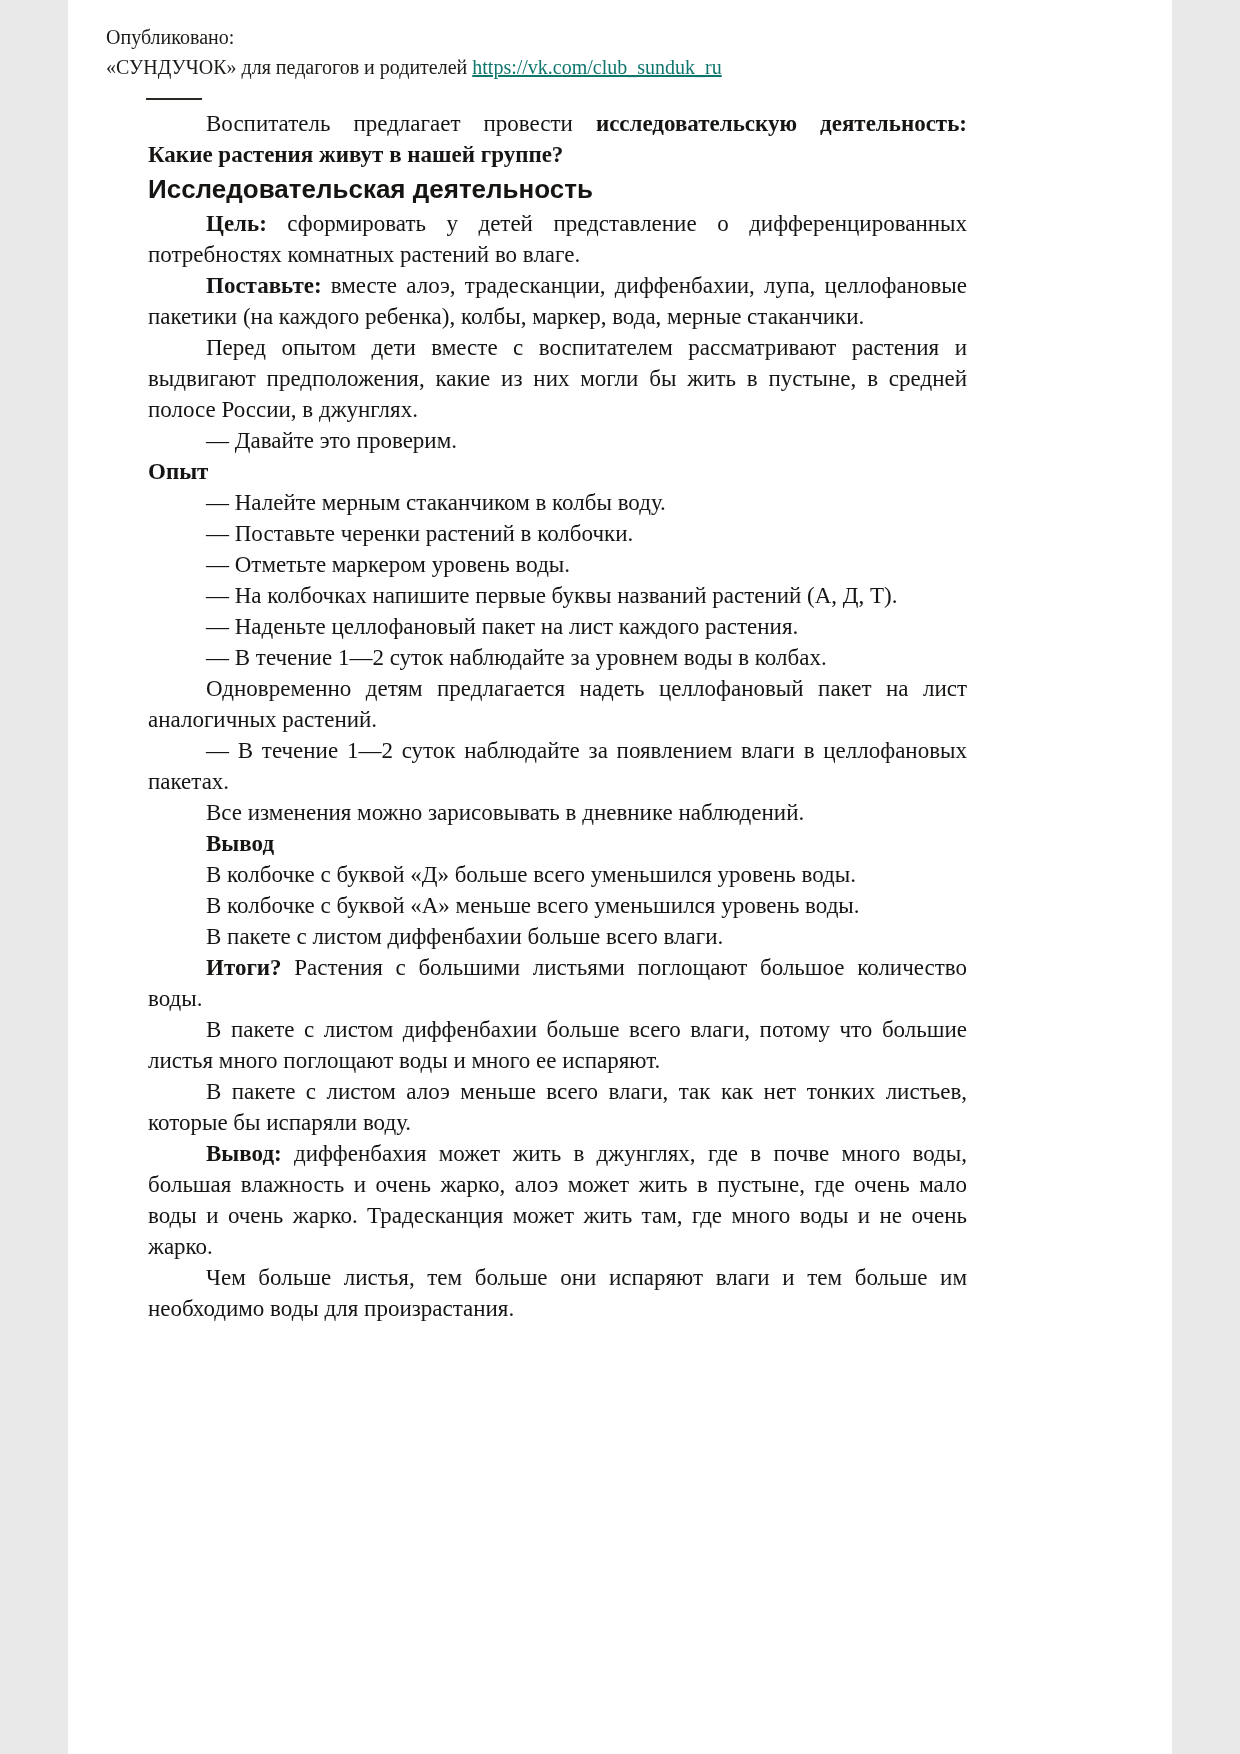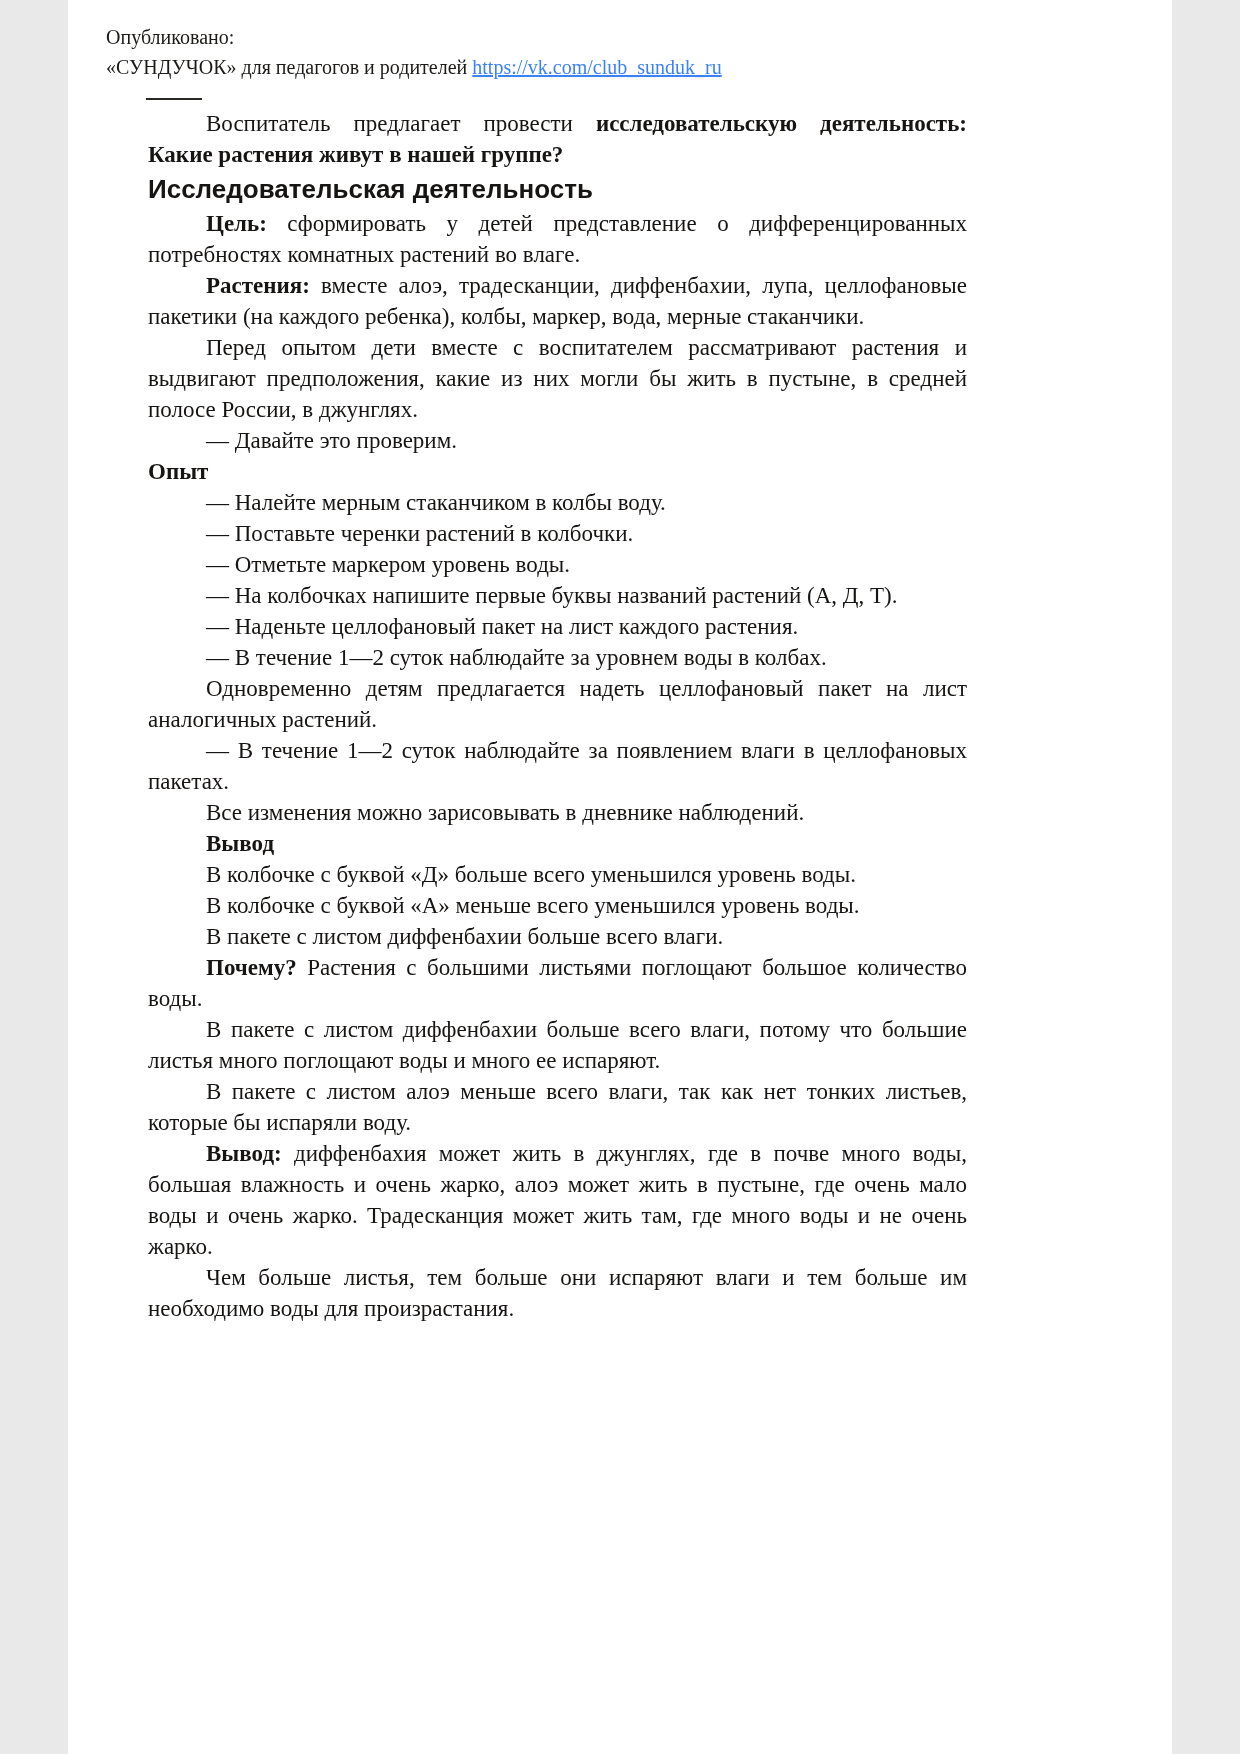--- a/index.html
+++ b/index.html
@@ -18,21 +18,21 @@
     overflow: hidden;
   }
   .scan-header {
     padding: 22px 0 0 38px;
     font-size: 20px;
     line-height: 30px;
     color: #1d1b18;
   }
   .scan-header .pub-line { display: block; }
   .scan-header a {
-    color: #3b82f6;
+    color: #0f766e;
     text-decoration: underline;
     cursor: pointer;
   }
   .divider-line {
     width: 56px;
     height: 0;
     border-top: 2px solid #2a2823;
     margin: 16px 0 0 78px;
   }
   .content {
@@ -61,37 +61,37 @@
     <span class="pub-line">Опубликовано:</span>
     <span class="pub-line"><span>«СУНДУЧОК» для педагогов и родителей </span><a>https://vk.com/club_sunduk_ru</a></span>
   </div>
 
   <div class="divider-line"></div>
 
   <div class="content">
       <p class="para"><span>Воспитатель предлагает провести </span><span class="bold">исследовательскую деятельность: Какие растения живут в нашей группе?</span></p>
       <p class="para center heading"><span class="bold">Исследовательская деятельность</span></p>
       <p class="para"><span class="bold">Цель:</span><span> сформировать у детей представление о дифференцированных потребностях комнатных растений во влаге.</span></p>
-      <p class="para"><span class="bold">Растения:</span><span> вместе алоэ, традесканции, диффенбахии, лупа, целлофановые пакетики (на каждого ребенка), колбы, маркер, вода, мерные стаканчики.</span></p>
+      <p class="para"><span class="bold">Поставьте:</span><span> вместе алоэ, традесканции, диффенбахии, лупа, целлофановые пакетики (на каждого ребенка), колбы, маркер, вода, мерные стаканчики.</span></p>
       <p class="para"><span>Перед опытом дети вместе с воспитателем рассматривают растения и выдвигают предположения, какие из них могли бы жить в пустыне, в средней полосе России, в джунглях.</span></p>
       <p class="para"><span>— Давайте это проверим.</span></p>
       <p class="para center subheading"><span class="bold">Опыт</span></p>
       <p class="para"><span>— Налейте мерным стаканчиком в колбы воду.</span></p>
       <p class="para"><span>— Поставьте черенки растений в колбочки.</span></p>
       <p class="para"><span>— Отметьте маркером уровень воды.</span></p>
       <p class="para"><span>— На колбочках напишите первые буквы названий растений (А, Д, Т).</span></p>
       <p class="para"><span>— Наденьте целлофановый пакет на лист каждого растения.</span></p>
       <p class="para"><span>— В течение 1—2 суток наблюдайте за уровнем воды в колбах.</span></p>
       <p class="para"><span>Одновременно детям предлагается надеть целлофановый пакет на  лист аналогичных растений.</span></p>
       <p class="para"><span>— В течение 1—2 суток наблюдайте за появлением влаги в целлофановых пакетах.</span></p>
       <p class="para"><span>Все изменения можно зарисовывать в дневнике наблюдений.</span></p>
       <p class="para"><span class="bold">Вывод</span></p>
       <p class="para"><span>В колбочке с буквой «Д» больше всего уменьшился уровень воды.</span></p>
       <p class="para"><span>В  колбочке с буквой «А» меньше всего уменьшился уровень воды.</span></p>
       <p class="para"><span>В пакете с листом диффенбахии больше всего влаги.</span></p>
-      <p class="para"><span class="bold">Почему?</span><span> Растения с большими листьями поглощают большое количество воды.</span></p>
+      <p class="para"><span class="bold">Итоги?</span><span> Растения с большими листьями поглощают большое количество воды.</span></p>
       <p class="para"><span>В пакете с листом диффенбахии больше всего влаги, потому что большие листья много поглощают воды и много ее испаряют.</span></p>
       <p class="para"><span>В пакете с листом алоэ меньше всего влаги, так как нет тонких листьев, которые бы испаряли воду.</span></p>
       <p class="para"><span class="bold">Вывод:</span><span> диффенбахия может жить в джунглях, где в почве много воды, большая влажность и очень жарко, алоэ может жить в пустыне, где очень мало воды и очень жарко. Традесканция может жить там, где много воды и не очень жарко.</span></p>
       <p class="para"><span>Чем больше листья, тем больше они испаряют влаги и тем больше им необходимо воды для произрастания.</span></p>
     </div>
 
 </div>
 
 </body></html>

